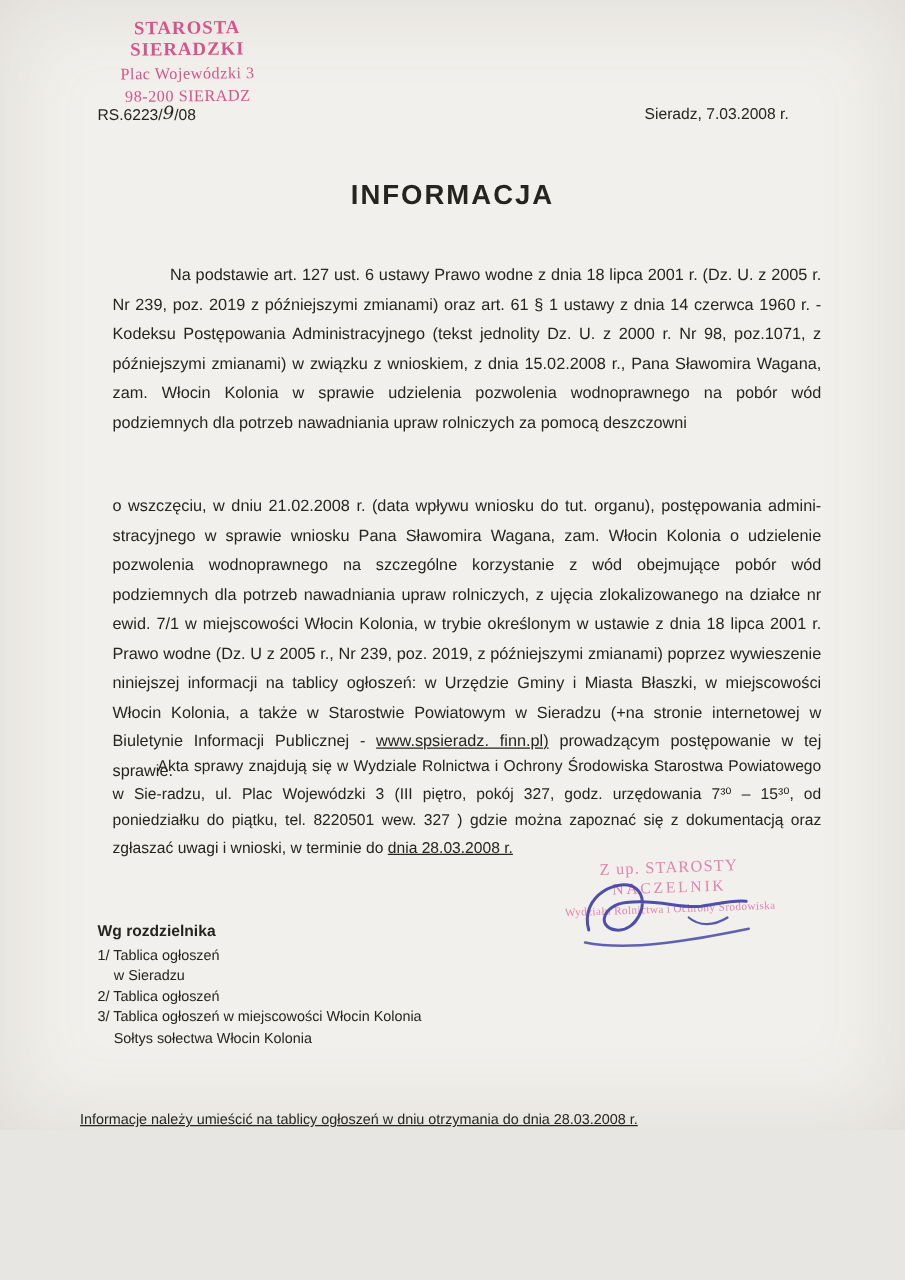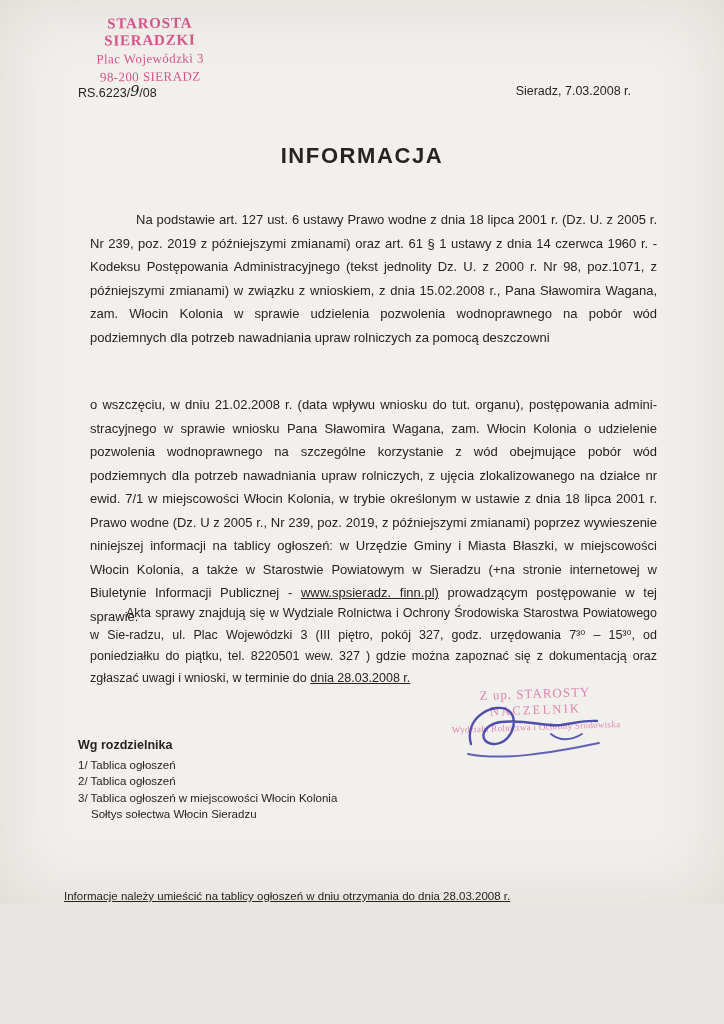--- a/index.html
+++ b/index.html
@@ -128,22 +128,23 @@
     <svg viewBox="0 0 155 78" xmlns="http://www.w3.org/2000/svg">
       <path d="M16 48 C 8 20, 42 5, 54 15 C 66 25, 54 50, 38 48 C 22 46, 27 28, 46 26 C 72 23, 88 31, 106 29 C 120 27, 131 24, 142 25" fill="none" stroke="#3c3da6" stroke-width="2.4" stroke-linecap="round" opacity="0.9"></path>
       <path d="M96 38 C 104 45, 116 45, 127 38" fill="none" stroke="#3c3da6" stroke-width="1.8" stroke-linecap="round" opacity="0.85"></path>
       <path d="M13 58 C 48 65, 95 57, 144 47" fill="none" stroke="#3c3da6" stroke-width="2" stroke-linecap="round" opacity="0.8"></path>
     </svg>
   </div>
 
   <div class="distribution">
     <div class="dist-heading">Wg rozdzielnika</div>
     <div class="dist-item">1/ Tablica ogłoszeń</div>
+    <div class="dist-item ind1">w Sieradzu</div>
     <div class="dist-item">2/ Tablica ogłoszeń</div>
     <div class="dist-item">3/ Tablica ogłoszeń w miejscowości Włocin Kolonia</div>
-    <div class="dist-item ind1">Sołtys sołectwa Włocin Sieradzu</div>
+    <div class="dist-item ind1">Sołtys sołectwa Włocin Kolonia</div>
   </div>
 
   <div class="footer-note">
     <span>Informacje  należy umieścić na tablicy ogłoszeń w dniu otrzymania do dnia  28.03.2008 r.</span>
   </div>
 
 </div>
 
 </body></html>

